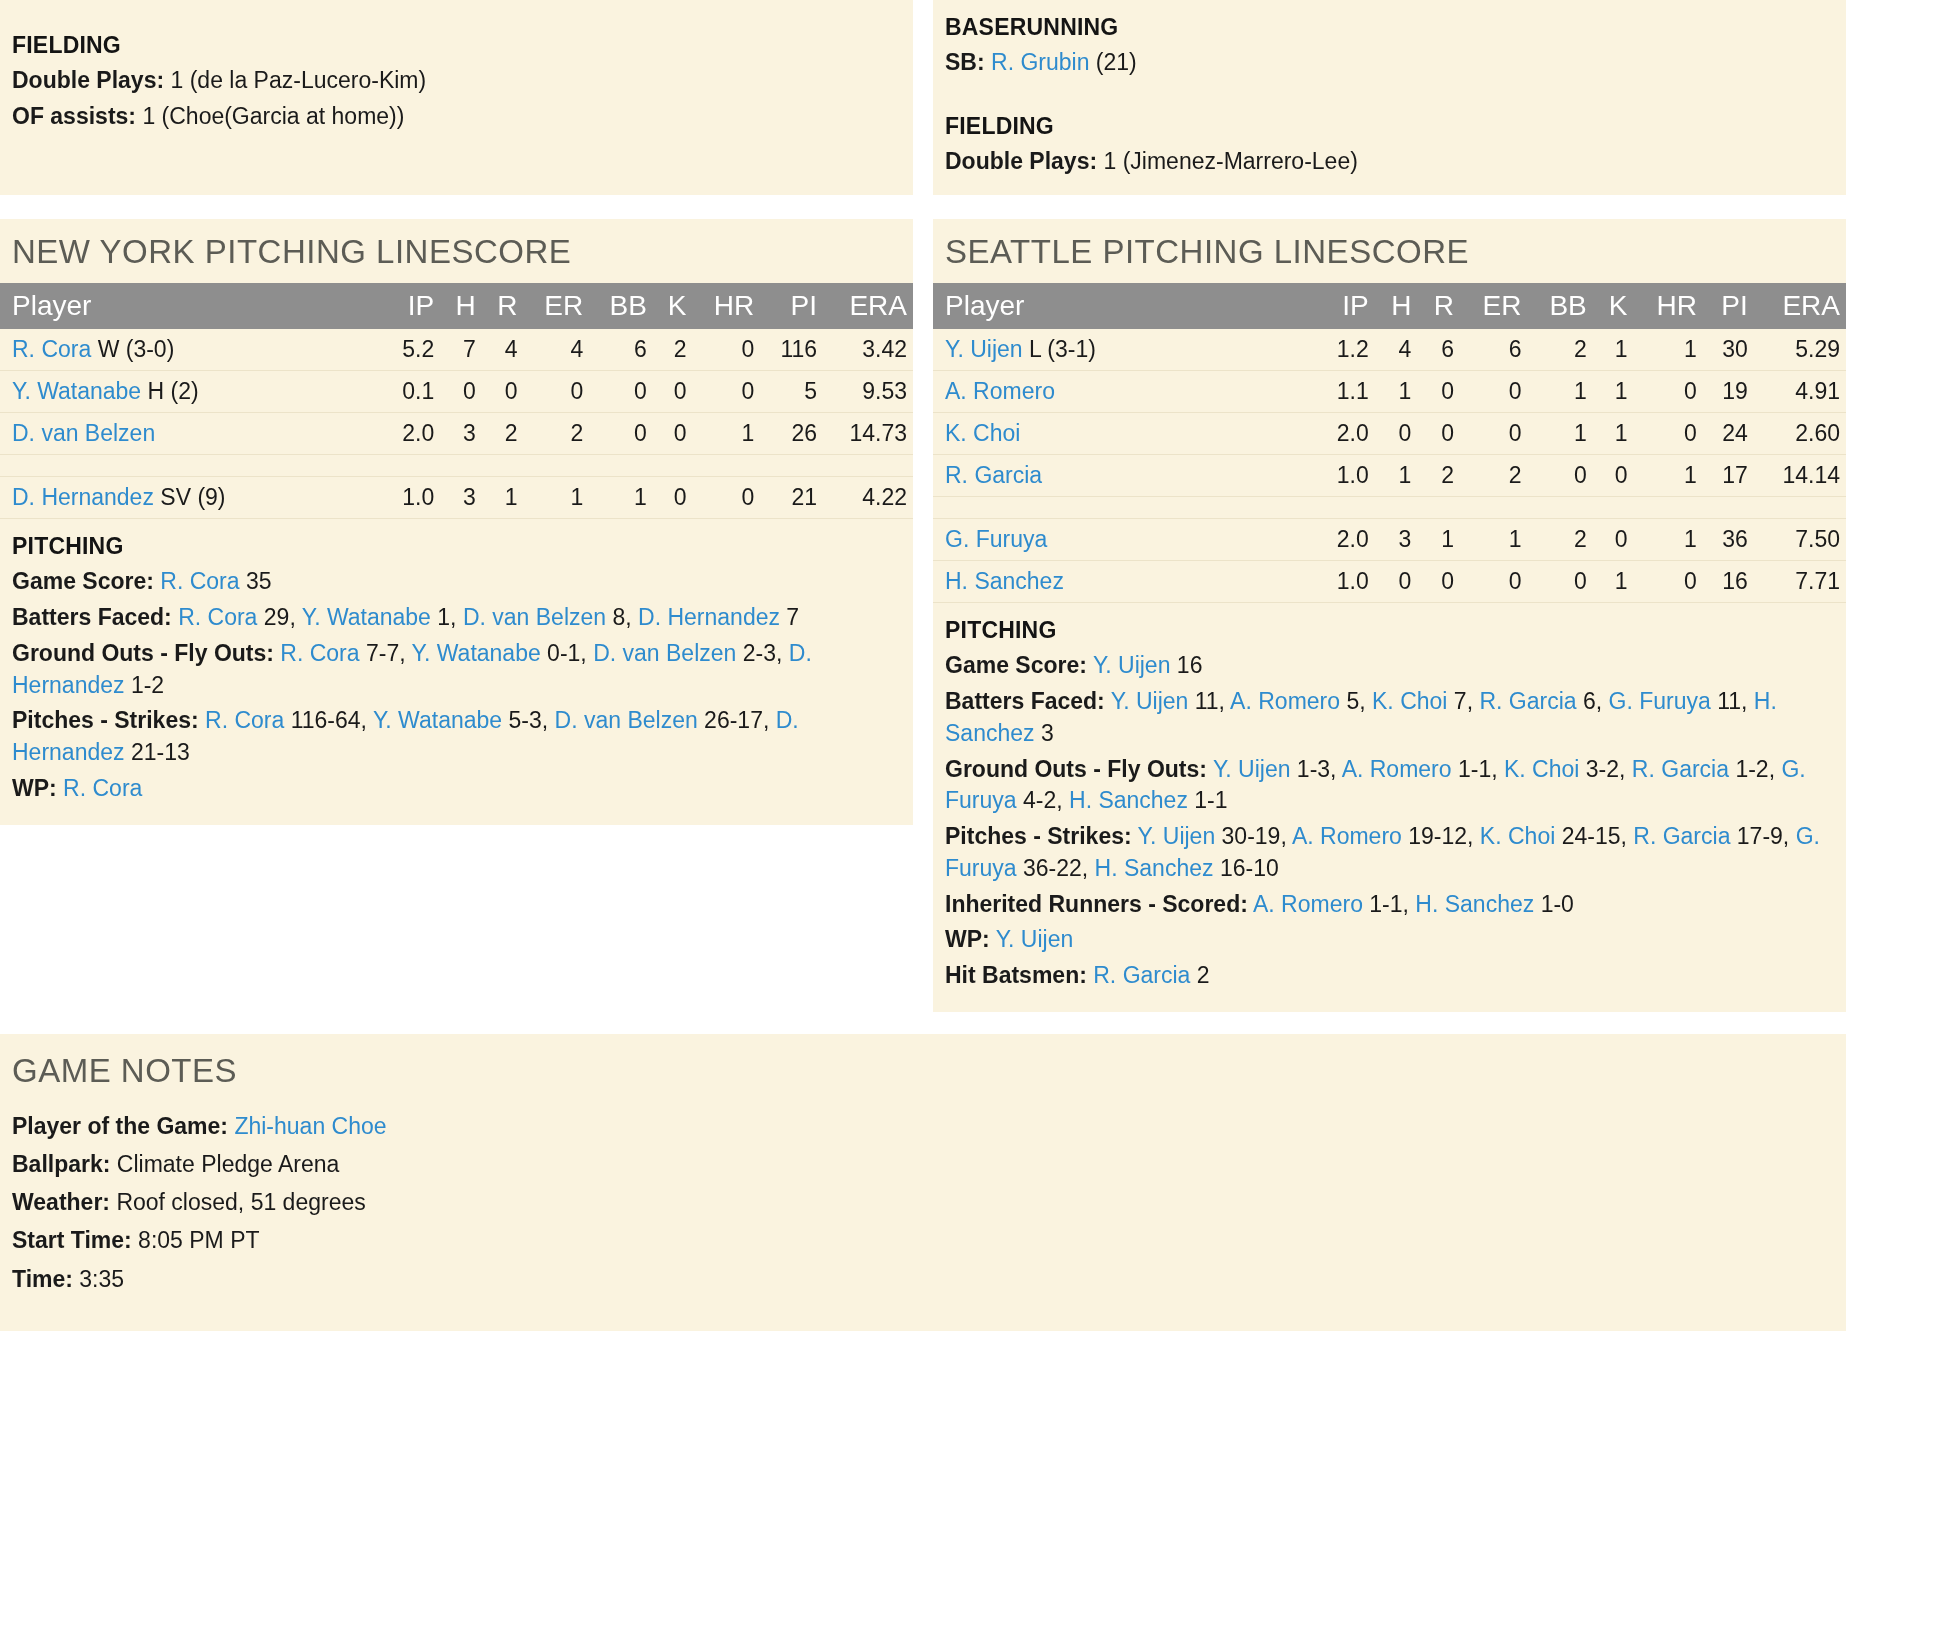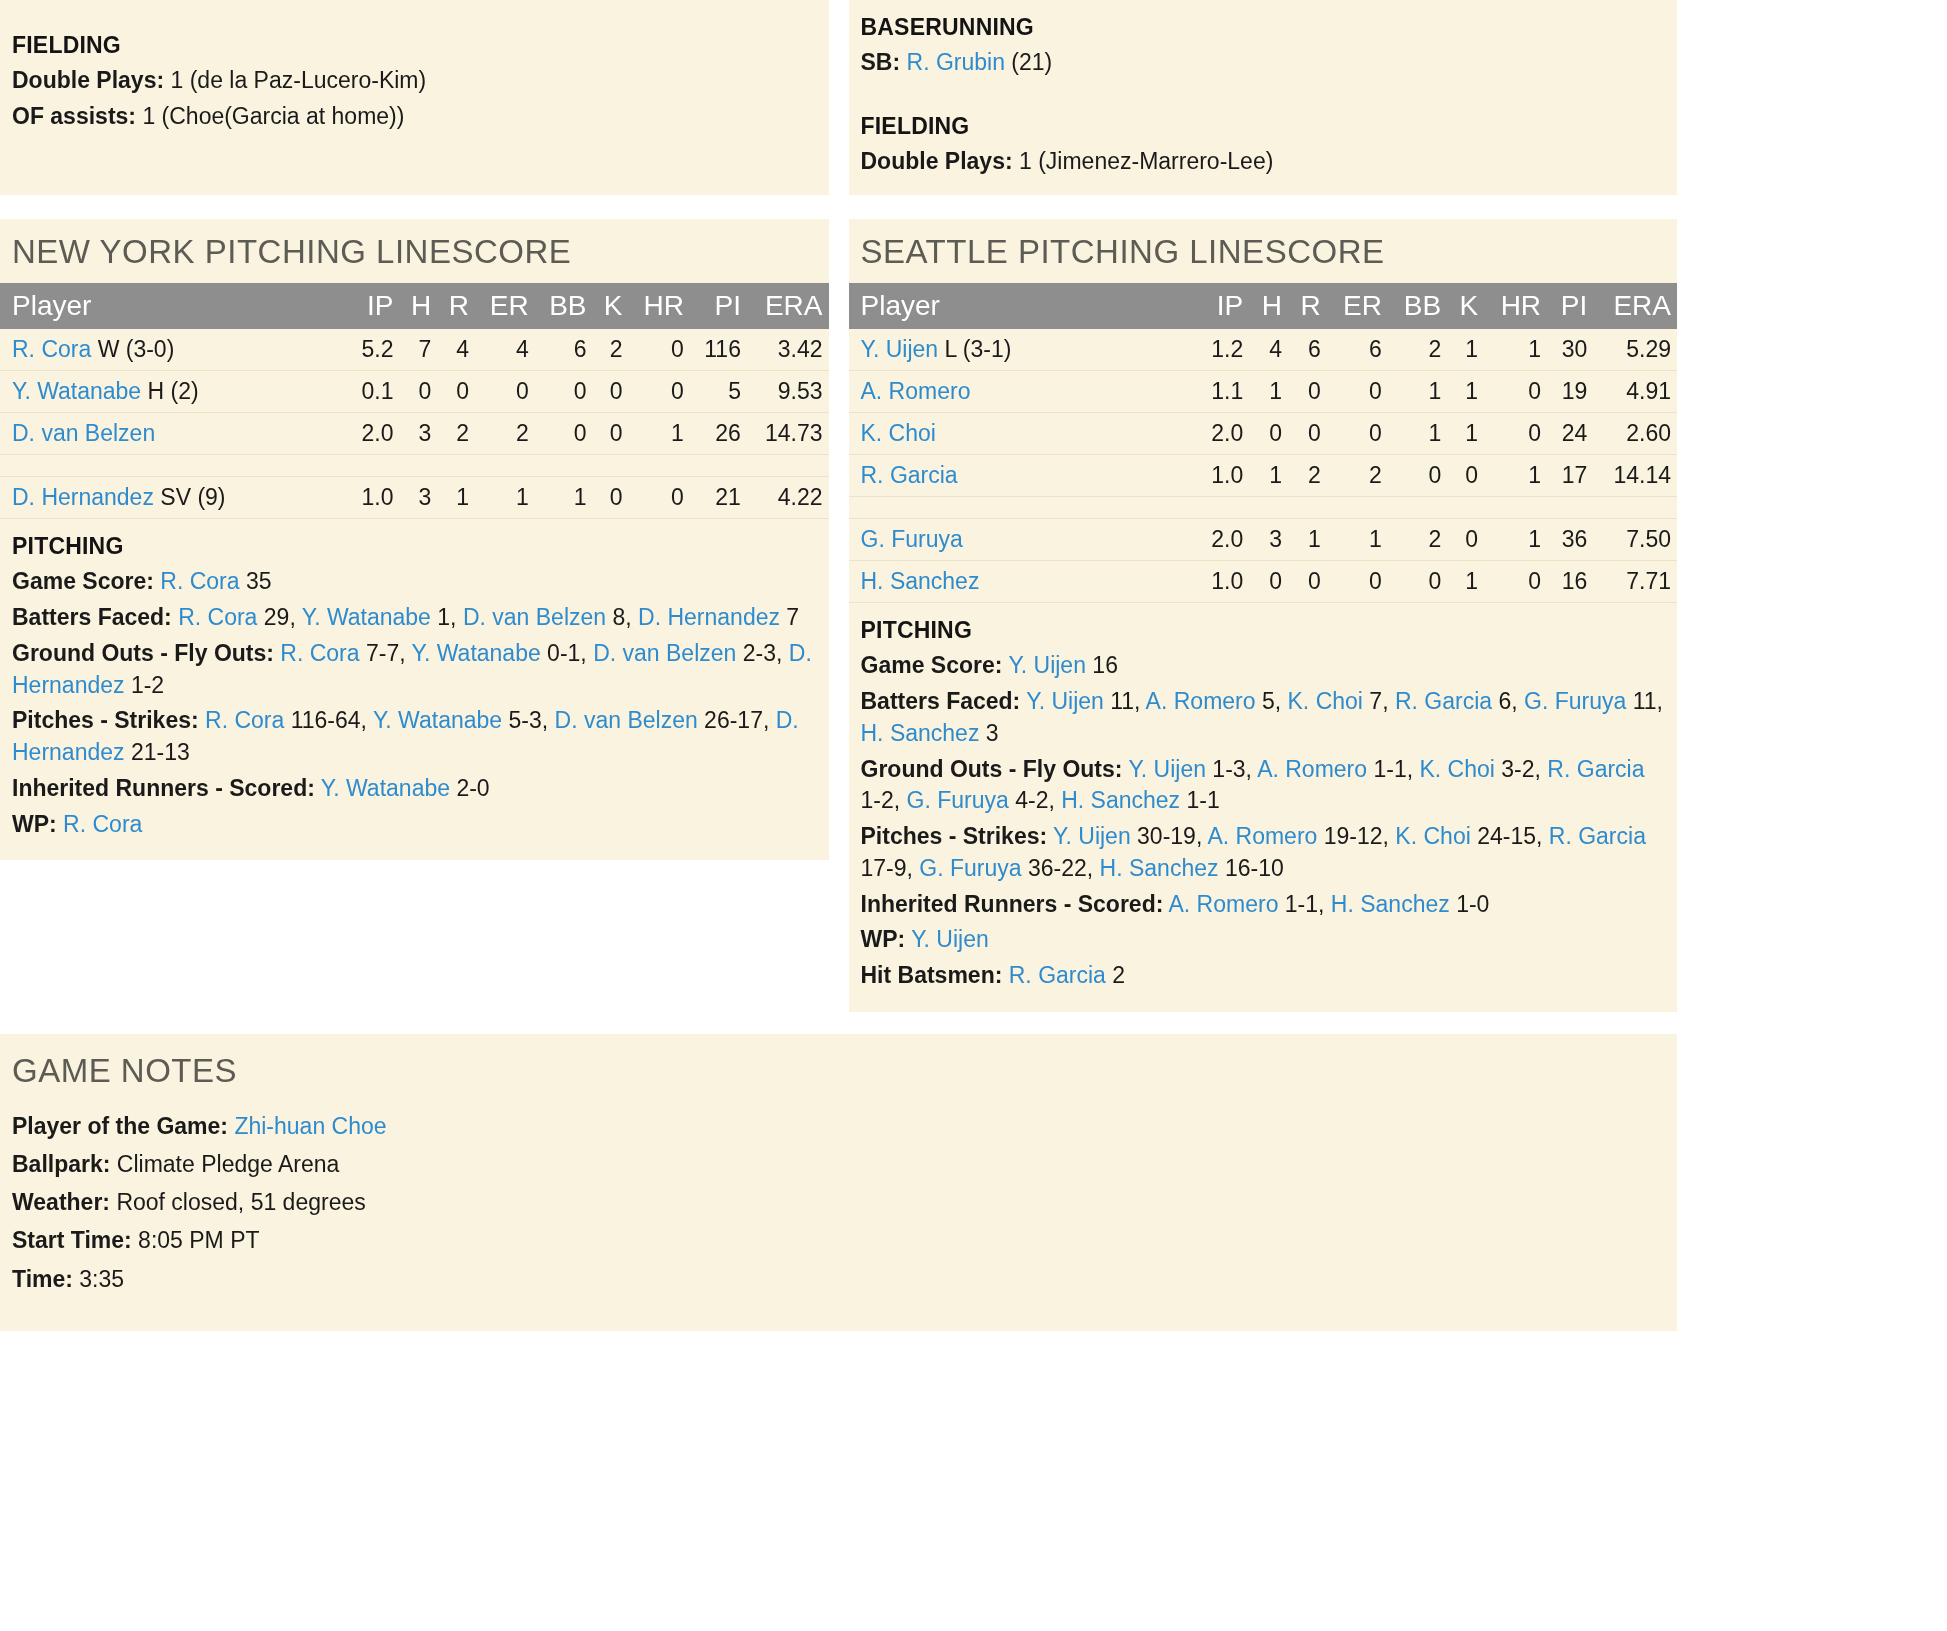--- a/index.html
+++ b/index.html
@@ -9,21 +9,21 @@
     background: #ffffff;
     font-family: "Liberation Sans", sans-serif;
   }
   body {
     width: 1947px;
     min-height: 1631px;
     font-size: 23px;
     color: #1a1a1a;
   }
   .page {
-    width: 1677px;
+    width: 1846px;
     position: relative;
   }
   .cols {
     display: flex;
     gap: 20px;
     align-items: flex-start;
   }
   .panel {
     background: #faf3df;
     flex: 1 1 0;
@@ -225,21 +225,20 @@
             </tr>
           </tbody>
       </table>
       <div class="pitching-notes">
         <div class="sec-head">PITCHING</div>
         <div id="ny-notes">
             <div class="note-line"><b>Game Score:</b><span class="lnk"> R. Cora</span><span> 35</span></div>
             <div class="note-line"><b>Batters Faced:</b><span class="lnk"> R. Cora</span><span> 29, </span><span class="lnk">Y. Watanabe</span><span> 1, </span><span class="lnk">D. van Belzen</span><span> 8, </span><span class="lnk">D. Hernandez</span><span> 7</span></div>
             <div class="note-line"><b>Ground Outs - Fly Outs:</b><span class="lnk"> R. Cora</span><span> 7-7, </span><span class="lnk">Y. Watanabe</span><span> 0-1, </span><span class="lnk">D. van Belzen</span><span> 2-3, </span><span class="lnk">D. Hernandez</span><span> 1-2</span></div>
             <div class="note-line"><b>Pitches - Strikes:</b><span class="lnk"> R. Cora</span><span> 116-64, </span><span class="lnk">Y. Watanabe</span><span> 5-3, </span><span class="lnk">D. van Belzen</span><span> 26-17, </span><span class="lnk">D. Hernandez</span><span> 21-13</span></div>
-            <div class="note-line"><b>Inherited Runners - Scored:</b><span class="lnk"> Y. Watanabe</span><span> 2-0</span></div>
             <div class="note-line"><b>WP:</b><span class="lnk"> R. Cora</span></div>
           </div>
       </div>
     </div>
 
     <div class="panel">
       <div class="block-title">SEATTLE PITCHING LINESCORE</div>
       <table class="ls">
         <thead>
           <tr>

